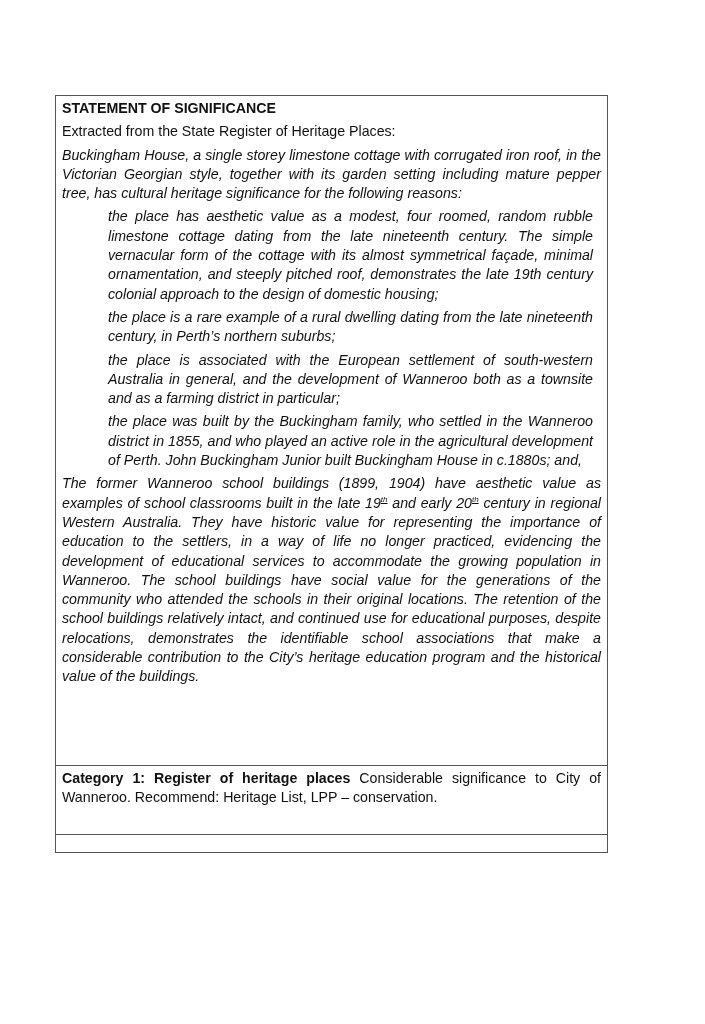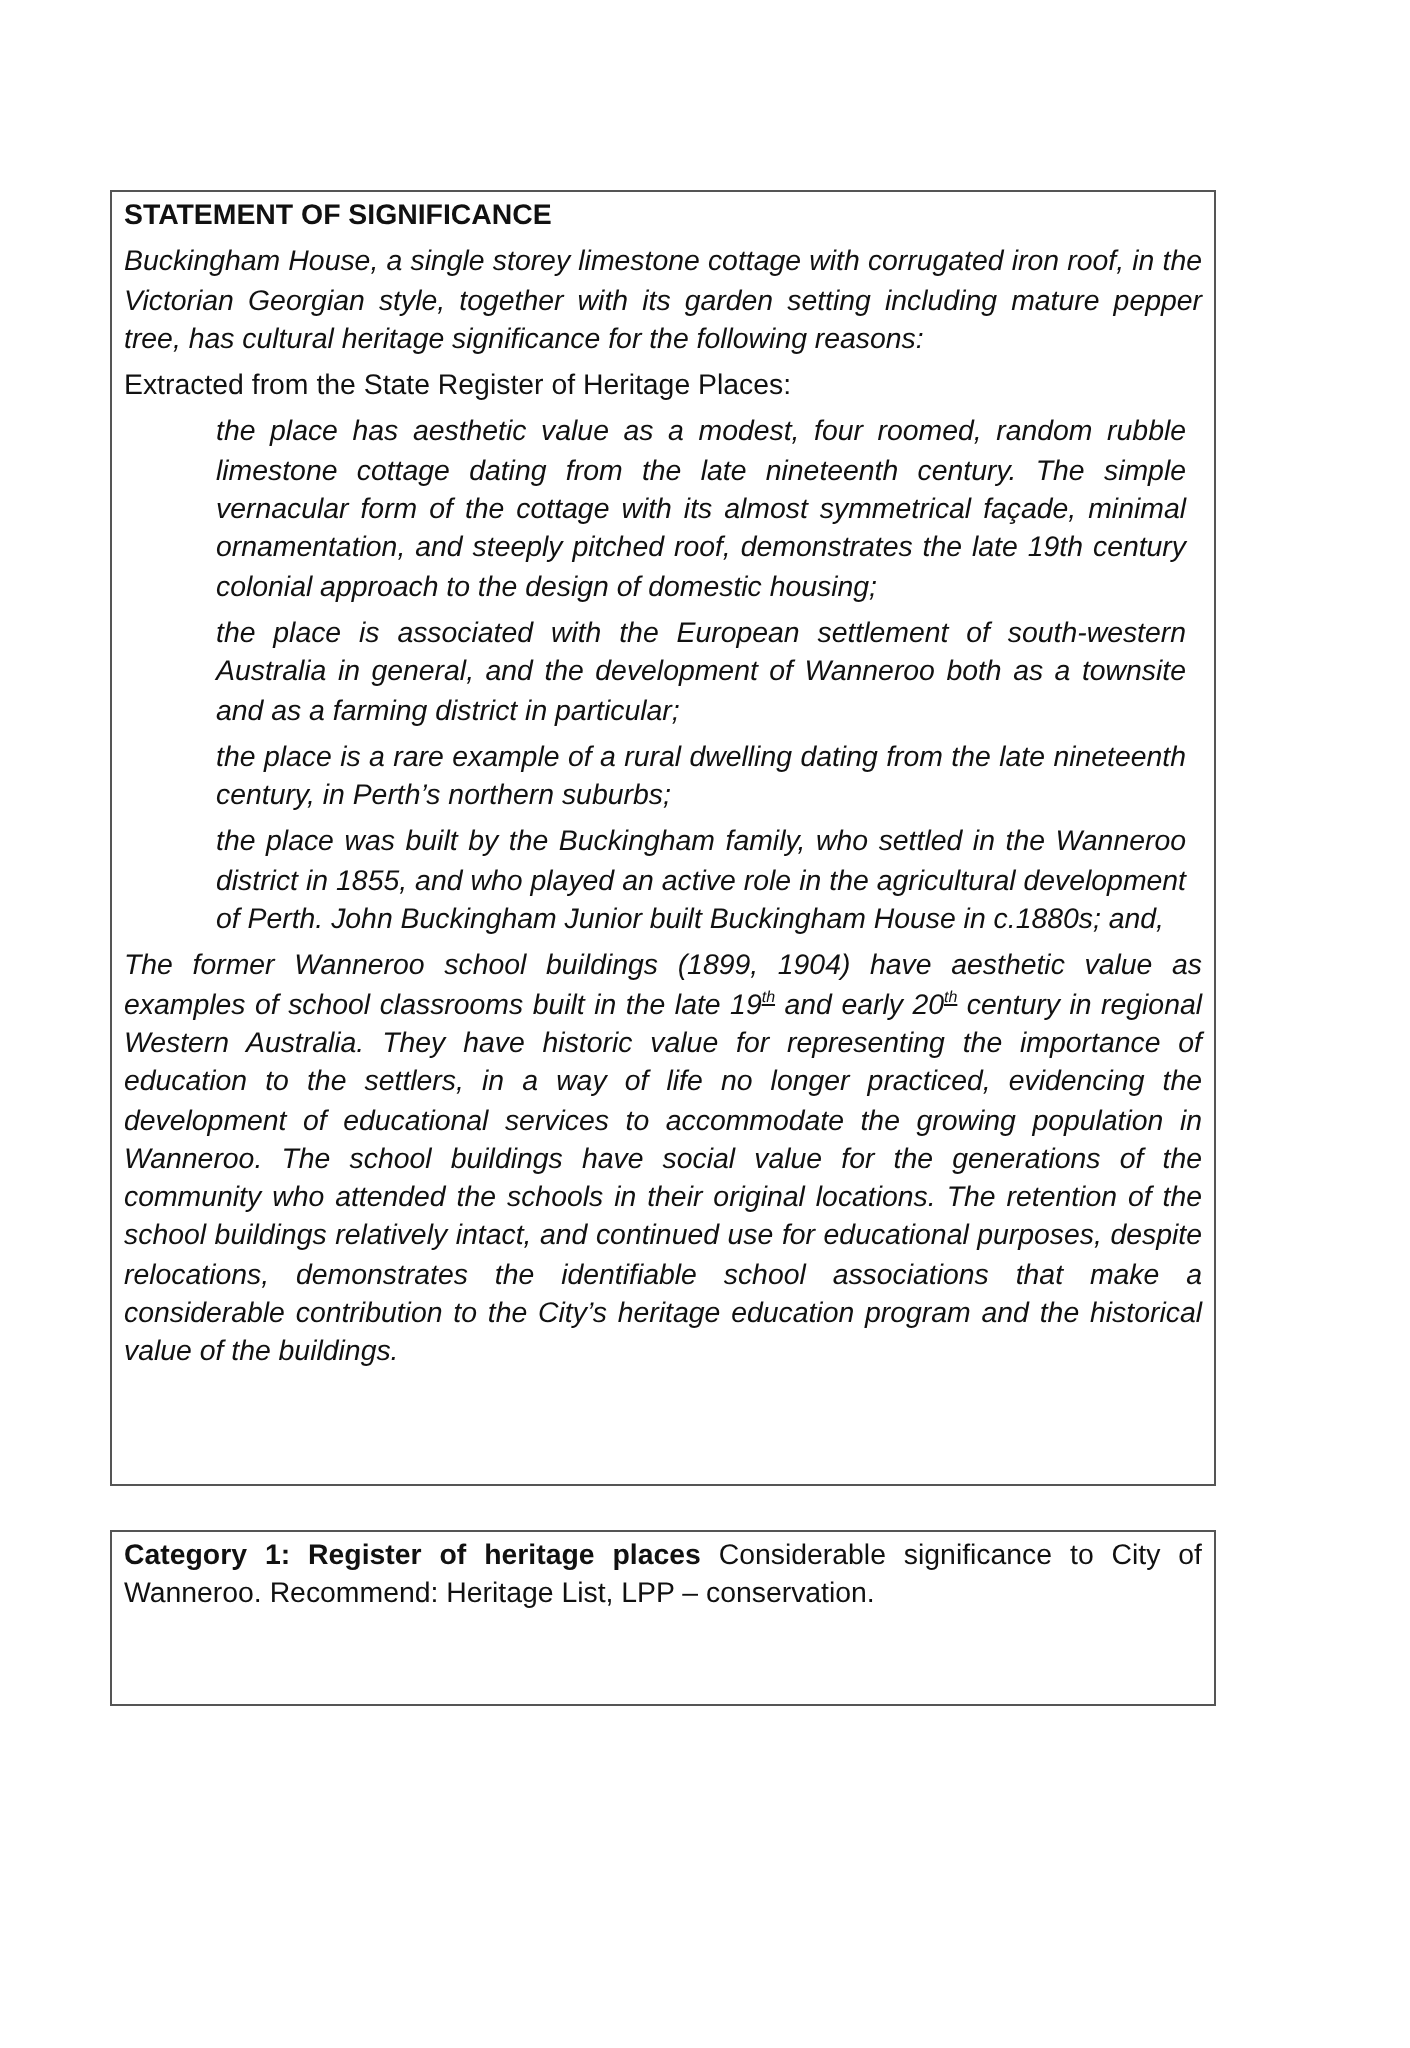--- a/index.html
+++ b/index.html
@@ -1,38 +1,38 @@
 <!DOCTYPE html>
 <html><head>
   <meta charset="utf-8">
   <style>
     html, body { margin: 0; padding: 0; background: #ffffff; }
     body { width: 705px; height: 1024px; position: relative; overflow: hidden;
            font-family: "Liberation Sans", sans-serif; color: #111111; font-size: 14.2px; }
     .box { position: absolute; left: 55px; width: 553px; border: 1.5px solid #555555;
            box-sizing: border-box; padding: 3px 6px 4px 6px; }
-    #box1 { top: 95px; height: 648px; }
+    #box1 { top: 95px; height: 740px; }
     #box2 { top: 765px; height: 88px; }
     p { margin: 0; line-height: 19.3px; text-align: justify; }
     .gap { margin-top: 4px; }
     .h { font-weight: bold; }
     .i { font-style: italic; }
     .ind { padding-left: 46px; padding-right: 8px; }
     .ind2 { padding-left: 50px; padding-right: 8px; }
     sup { font-size: 8px; line-height: 0; vertical-align: 6px; text-decoration: underline; }
   </style>
 </head>
 <body>
 
 <div id="box1" class="box">
   <p class="h">STATEMENT OF SIGNIFICANCE</p>
+  <p class="gap">Extracted from the State Register of Heritage Places:</p>
   <p class="gap i">Buckingham House, a single storey limestone cottage with corrugated iron roof, in the Victorian Georgian style, together with its garden setting including mature pepper tree, has cultural heritage significance for the following reasons:</p>
-  <p class="gap">Extracted from the State Register of Heritage Places:</p>
   <p class="gap i ind">the place has aesthetic value as a modest, four roomed, random rubble limestone cottage dating from the late nineteenth century. The simple vernacular form of the cottage with its almost symmetrical façade, minimal ornamentation, and steeply pitched roof, demonstrates the late 19th century colonial approach to the design of domestic housing;</p>
+  <p class="gap i ind">the place is a rare example of a rural dwelling dating from the late nineteenth century, in Perth’s northern suburbs;</p>
   <p class="gap i ind">the place is associated with the European settlement of south-western Australia in general, and the development of Wanneroo both as a townsite and as a farming district in particular;</p>
-  <p class="gap i ind">the place is a rare example of a rural dwelling dating from the late nineteenth century, in Perth’s northern suburbs;</p>
   <p class="gap i ind">the place was built by the Buckingham family, who settled in the Wanneroo district in 1855, and who played an active role in the agricultural development of Perth. John Buckingham Junior built Buckingham House in c.1880s; and,</p>
   <p class="gap i"><span>The former Wanneroo school buildings (1899, 1904) have aesthetic value as examples of school classrooms built in the late 19</span><sup>th</sup><span> and early 20</span><sup>th</sup><span> century in regional Western Australia. They have historic value for representing the importance of education to the settlers, in a way of life no longer practiced, evidencing the development of educational services to accommodate the growing population in Wanneroo. The school buildings have social value for the generations of the community who attended the schools in their original locations. The retention of the school buildings relatively intact, and continued use for educational purposes, despite relocations, demonstrates the identifiable school associations that make a considerable contribution to the City’s heritage education program and the historical value of the buildings.</span></p>
 </div>
 
 <div id="box2" class="box">
   <p><span class="h">Category 1: Register of heritage places</span><span> Considerable significance to City of Wanneroo. Recommend: Heritage List, LPP – conservation.</span></p>
 </div>
 
 </body></html>

